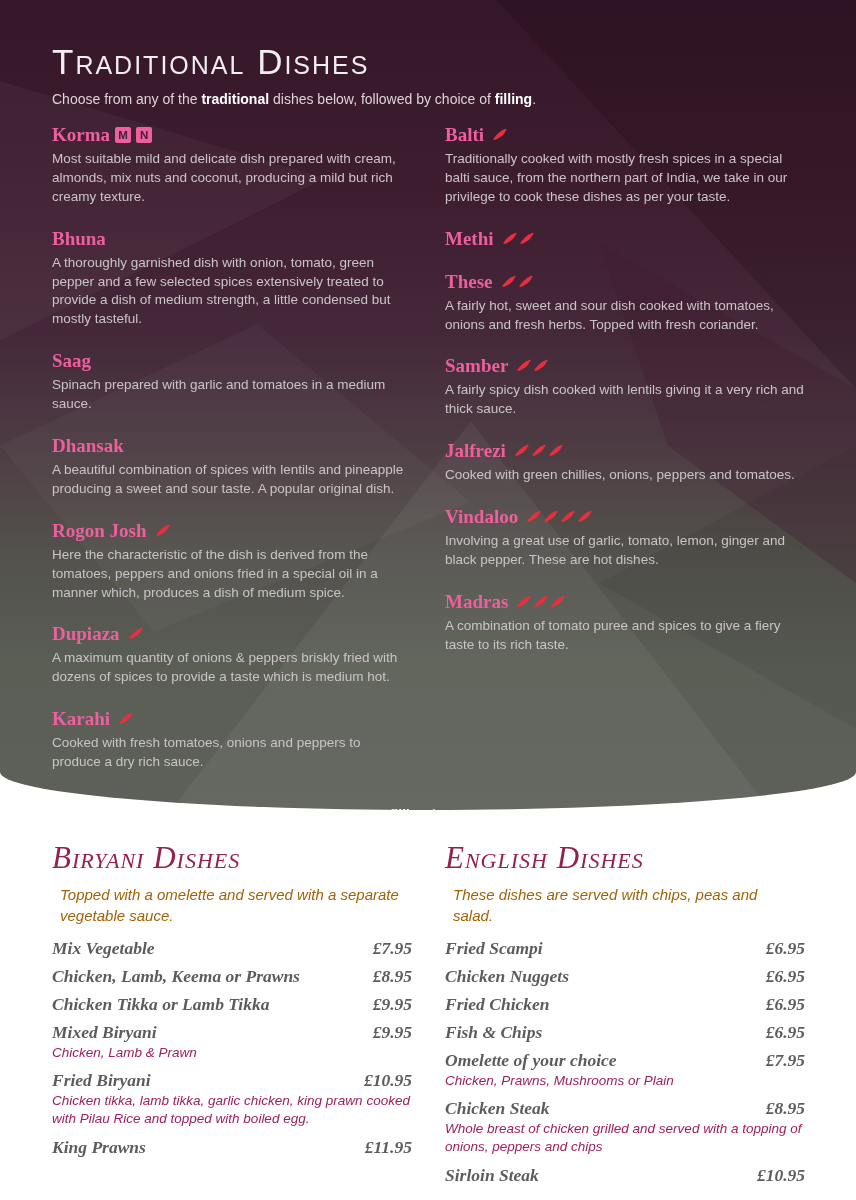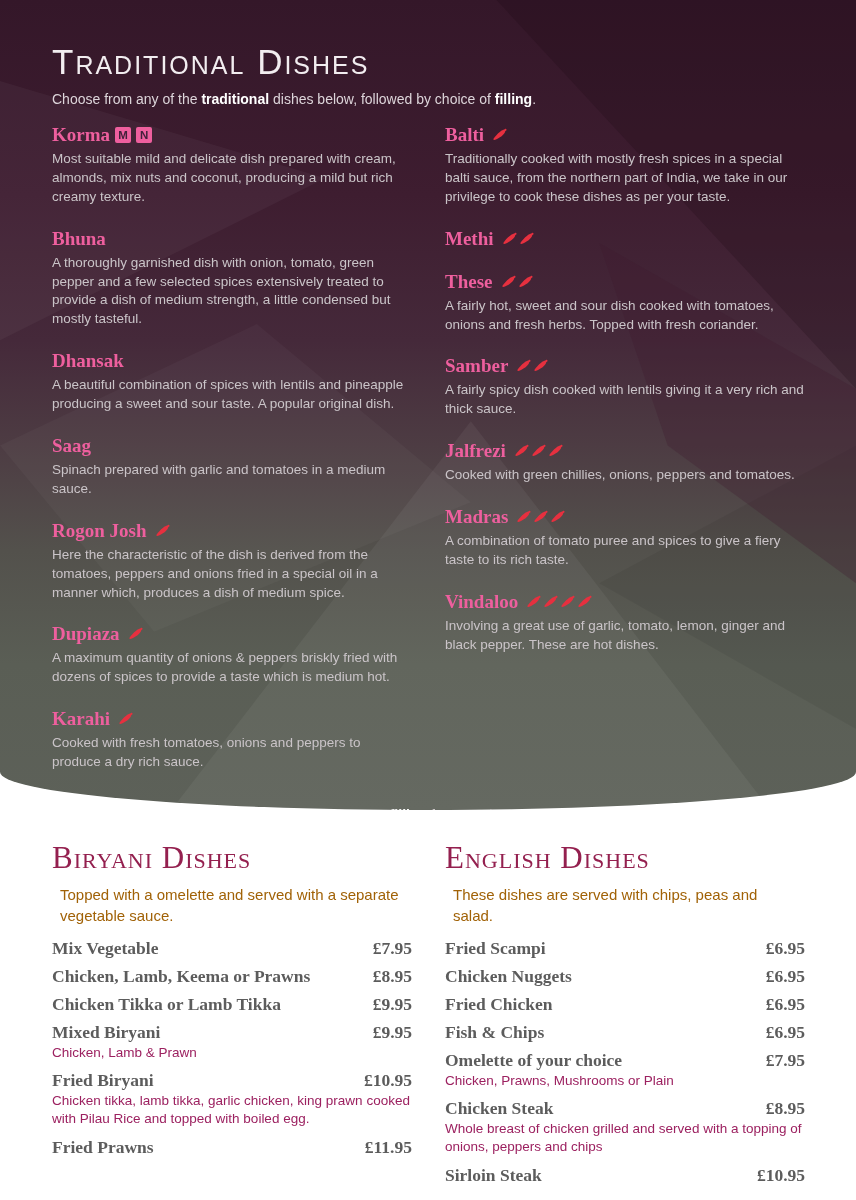--- a/index.html
+++ b/index.html
@@ -44,21 +44,21 @@
     background:#ee5f9e; color:#42203a; border-radius:2px;
     font-family:"Liberation Sans",sans-serif; font-size:11.5px; font-weight:bold;
     line-height:16px; text-align:center;
   }
   .chilies { display:inline-flex; align-items:center; margin-left:7px; gap:1px; }
   .chilies svg { width:16px; height:16px; display:block; }
   
   .fill-note { margin:14px 0 4px; text-align:center; font-size:14px; color:#d7d1d4; }
   .fill-note b { color:#ffffff; }
   
-  .bottom { padding:30px 50px 0 52px; }
+  .bottom { padding:30px 50px 0 52px;font-style:italic; }
   .bottom-cols { display:flex; gap:33px; }
   .menu-col { width:360px; }
   .section-title {
     margin:0 0 8px; font-family:"Liberation Serif","DejaVu Serif",serif;
     font-weight:400; font-variant:small-caps; font-size:31px; letter-spacing:1px;
     color:#94204f;
   }
   .section-sub { margin:0 8px 12px; font-size:15px; line-height:1.4; color:#a16207; }
   .menu-item { margin:0; }
   .menu-row {
@@ -94,32 +94,32 @@
           <p class="dish-desc">Most suitable mild and delicate dish prepared with cream, almonds, mix nuts and coconut, producing a mild but rich creamy texture.</p>
         </div>
         <div class="dish">
           <h3 class="dish-name">
               <span>Bhuna</span>
             </h3>
           <p class="dish-desc">A thoroughly garnished dish with onion, tomato, green pepper and a few selected spices extensively treated to provide a dish of medium strength, a little condensed but mostly tasteful.</p>
         </div>
         <div class="dish">
           <h3 class="dish-name">
+              <span>Saag</span>
+            </h3>
+          <p class="dish-desc">Spinach prepared with garlic and tomatoes in a medium sauce.</p>
+        </div>
+        <div class="dish">
+          <h3 class="dish-name">
               <span>Dhansak</span>
             </h3>
           <p class="dish-desc">A beautiful combination of spices with lentils and pineapple producing a sweet and sour taste. A popular original dish.</p>
         </div>
         <div class="dish">
           <h3 class="dish-name">
-              <span>Saag</span>
-            </h3>
-          <p class="dish-desc">Spinach prepared with garlic and tomatoes in a medium sauce.</p>
-        </div>
-        <div class="dish">
-          <h3 class="dish-name">
               <span>Rogon Josh</span>
               <span class="chilies">
                 <svg viewBox="0 0 20 20" xmlns="http://www.w3.org/2000/svg">
                   <path d="M16.8 3.2c.2-.7.9-1.2 1.6-1 .8.2 1.2 1 .9 1.8-.2.6-.8 1-1.4 1-.1 1-.6 2.1-1.4 3.2-1.6 2.2-4.4 4.5-7.8 6.2-1.7.9-3.4 1.5-4.7 1.7-.8.1-1.3-.7-.9-1.4 1.9-3 5-6.5 8.3-8.9 1.9-1.4 3.8-2.3 5.4-2.6z" fill="#e6303f"></path>
                 </svg>
               </span>
             </h3>
           <p class="dish-desc">Here the characteristic of the dish is derived from the tomatoes, peppers and onions fried in a special oil in a manner which, produces a dish of medium spice.</p>
         </div>
         <div class="dish">
@@ -211,54 +211,54 @@
                 </svg>
                 <svg viewBox="0 0 20 20" xmlns="http://www.w3.org/2000/svg">
                   <path d="M16.8 3.2c.2-.7.9-1.2 1.6-1 .8.2 1.2 1 .9 1.8-.2.6-.8 1-1.4 1-.1 1-.6 2.1-1.4 3.2-1.6 2.2-4.4 4.5-7.8 6.2-1.7.9-3.4 1.5-4.7 1.7-.8.1-1.3-.7-.9-1.4 1.9-3 5-6.5 8.3-8.9 1.9-1.4 3.8-2.3 5.4-2.6z" fill="#e6303f"></path>
                 </svg>
               </span>
             </h3>
           <p class="dish-desc">Cooked with green chillies, onions, peppers and tomatoes.</p>
         </div>
         <div class="dish">
           <h3 class="dish-name">
+              <span>Vindaloo</span>
+              <span class="chilies">
+                <svg viewBox="0 0 20 20" xmlns="http://www.w3.org/2000/svg">
+                  <path d="M16.8 3.2c.2-.7.9-1.2 1.6-1 .8.2 1.2 1 .9 1.8-.2.6-.8 1-1.4 1-.1 1-.6 2.1-1.4 3.2-1.6 2.2-4.4 4.5-7.8 6.2-1.7.9-3.4 1.5-4.7 1.7-.8.1-1.3-.7-.9-1.4 1.9-3 5-6.5 8.3-8.9 1.9-1.4 3.8-2.3 5.4-2.6z" fill="#e6303f"></path>
+                </svg>
+                <svg viewBox="0 0 20 20" xmlns="http://www.w3.org/2000/svg">
+                  <path d="M16.8 3.2c.2-.7.9-1.2 1.6-1 .8.2 1.2 1 .9 1.8-.2.6-.8 1-1.4 1-.1 1-.6 2.1-1.4 3.2-1.6 2.2-4.4 4.5-7.8 6.2-1.7.9-3.4 1.5-4.7 1.7-.8.1-1.3-.7-.9-1.4 1.9-3 5-6.5 8.3-8.9 1.9-1.4 3.8-2.3 5.4-2.6z" fill="#e6303f"></path>
+                </svg>
+                <svg viewBox="0 0 20 20" xmlns="http://www.w3.org/2000/svg">
+                  <path d="M16.8 3.2c.2-.7.9-1.2 1.6-1 .8.2 1.2 1 .9 1.8-.2.6-.8 1-1.4 1-.1 1-.6 2.1-1.4 3.2-1.6 2.2-4.4 4.5-7.8 6.2-1.7.9-3.4 1.5-4.7 1.7-.8.1-1.3-.7-.9-1.4 1.9-3 5-6.5 8.3-8.9 1.9-1.4 3.8-2.3 5.4-2.6z" fill="#e6303f"></path>
+                </svg>
+                <svg viewBox="0 0 20 20" xmlns="http://www.w3.org/2000/svg">
+                  <path d="M16.8 3.2c.2-.7.9-1.2 1.6-1 .8.2 1.2 1 .9 1.8-.2.6-.8 1-1.4 1-.1 1-.6 2.1-1.4 3.2-1.6 2.2-4.4 4.5-7.8 6.2-1.7.9-3.4 1.5-4.7 1.7-.8.1-1.3-.7-.9-1.4 1.9-3 5-6.5 8.3-8.9 1.9-1.4 3.8-2.3 5.4-2.6z" fill="#e6303f"></path>
+                </svg>
+              </span>
+            </h3>
+          <p class="dish-desc">Involving a great use of garlic, tomato, lemon, ginger and black pepper. These are hot dishes.</p>
+        </div>
+        <div class="dish">
+          <h3 class="dish-name">
               <span>Madras</span>
               <span class="chilies">
                 <svg viewBox="0 0 20 20" xmlns="http://www.w3.org/2000/svg">
                   <path d="M16.8 3.2c.2-.7.9-1.2 1.6-1 .8.2 1.2 1 .9 1.8-.2.6-.8 1-1.4 1-.1 1-.6 2.1-1.4 3.2-1.6 2.2-4.4 4.5-7.8 6.2-1.7.9-3.4 1.5-4.7 1.7-.8.1-1.3-.7-.9-1.4 1.9-3 5-6.5 8.3-8.9 1.9-1.4 3.8-2.3 5.4-2.6z" fill="#e6303f"></path>
                 </svg>
                 <svg viewBox="0 0 20 20" xmlns="http://www.w3.org/2000/svg">
                   <path d="M16.8 3.2c.2-.7.9-1.2 1.6-1 .8.2 1.2 1 .9 1.8-.2.6-.8 1-1.4 1-.1 1-.6 2.1-1.4 3.2-1.6 2.2-4.4 4.5-7.8 6.2-1.7.9-3.4 1.5-4.7 1.7-.8.1-1.3-.7-.9-1.4 1.9-3 5-6.5 8.3-8.9 1.9-1.4 3.8-2.3 5.4-2.6z" fill="#e6303f"></path>
                 </svg>
                 <svg viewBox="0 0 20 20" xmlns="http://www.w3.org/2000/svg">
                   <path d="M16.8 3.2c.2-.7.9-1.2 1.6-1 .8.2 1.2 1 .9 1.8-.2.6-.8 1-1.4 1-.1 1-.6 2.1-1.4 3.2-1.6 2.2-4.4 4.5-7.8 6.2-1.7.9-3.4 1.5-4.7 1.7-.8.1-1.3-.7-.9-1.4 1.9-3 5-6.5 8.3-8.9 1.9-1.4 3.8-2.3 5.4-2.6z" fill="#e6303f"></path>
                 </svg>
               </span>
             </h3>
           <p class="dish-desc">A combination of tomato puree and spices to give a fiery taste to its rich taste.</p>
-        </div>
-        <div class="dish">
-          <h3 class="dish-name">
-              <span>Vindaloo</span>
-              <span class="chilies">
-                <svg viewBox="0 0 20 20" xmlns="http://www.w3.org/2000/svg">
-                  <path d="M16.8 3.2c.2-.7.9-1.2 1.6-1 .8.2 1.2 1 .9 1.8-.2.6-.8 1-1.4 1-.1 1-.6 2.1-1.4 3.2-1.6 2.2-4.4 4.5-7.8 6.2-1.7.9-3.4 1.5-4.7 1.7-.8.1-1.3-.7-.9-1.4 1.9-3 5-6.5 8.3-8.9 1.9-1.4 3.8-2.3 5.4-2.6z" fill="#e6303f"></path>
-                </svg>
-                <svg viewBox="0 0 20 20" xmlns="http://www.w3.org/2000/svg">
-                  <path d="M16.8 3.2c.2-.7.9-1.2 1.6-1 .8.2 1.2 1 .9 1.8-.2.6-.8 1-1.4 1-.1 1-.6 2.1-1.4 3.2-1.6 2.2-4.4 4.5-7.8 6.2-1.7.9-3.4 1.5-4.7 1.7-.8.1-1.3-.7-.9-1.4 1.9-3 5-6.5 8.3-8.9 1.9-1.4 3.8-2.3 5.4-2.6z" fill="#e6303f"></path>
-                </svg>
-                <svg viewBox="0 0 20 20" xmlns="http://www.w3.org/2000/svg">
-                  <path d="M16.8 3.2c.2-.7.9-1.2 1.6-1 .8.2 1.2 1 .9 1.8-.2.6-.8 1-1.4 1-.1 1-.6 2.1-1.4 3.2-1.6 2.2-4.4 4.5-7.8 6.2-1.7.9-3.4 1.5-4.7 1.7-.8.1-1.3-.7-.9-1.4 1.9-3 5-6.5 8.3-8.9 1.9-1.4 3.8-2.3 5.4-2.6z" fill="#e6303f"></path>
-                </svg>
-                <svg viewBox="0 0 20 20" xmlns="http://www.w3.org/2000/svg">
-                  <path d="M16.8 3.2c.2-.7.9-1.2 1.6-1 .8.2 1.2 1 .9 1.8-.2.6-.8 1-1.4 1-.1 1-.6 2.1-1.4 3.2-1.6 2.2-4.4 4.5-7.8 6.2-1.7.9-3.4 1.5-4.7 1.7-.8.1-1.3-.7-.9-1.4 1.9-3 5-6.5 8.3-8.9 1.9-1.4 3.8-2.3 5.4-2.6z" fill="#e6303f"></path>
-                </svg>
-              </span>
-            </h3>
-          <p class="dish-desc">Involving a great use of garlic, tomato, lemon, ginger and black pepper. These are hot dishes.</p>
         </div>
       </div>
     </div>
 
     <p class="fill-note"><span>Now choose a </span><b>filling</b><span> for your chosen dish.</span></p>
 
   </div>
 </div>
 
 <div class="bottom">
@@ -293,21 +293,21 @@
       </div>
       <div class="menu-item">
         <div class="menu-row">
             <span>Fried Biryani</span>
             <span>£10.95</span>
           </div>
         <p class="menu-sub">Chicken tikka, lamb tikka, garlic chicken, king prawn cooked with Pilau Rice and topped with boiled egg.</p>
       </div>
       <div class="menu-item">
         <div class="menu-row">
-            <span>Fried Prawns</span>
+            <span>King Prawns</span>
             <span>£11.95</span>
           </div>
       </div>
     </div>
 
     <div class="menu-col">
       <h2 class="section-title">English Dishes</h2>
       <p class="section-sub">These dishes are served with chips, peas and salad.</p>
       <div class="menu-item">
         <div class="menu-row">

